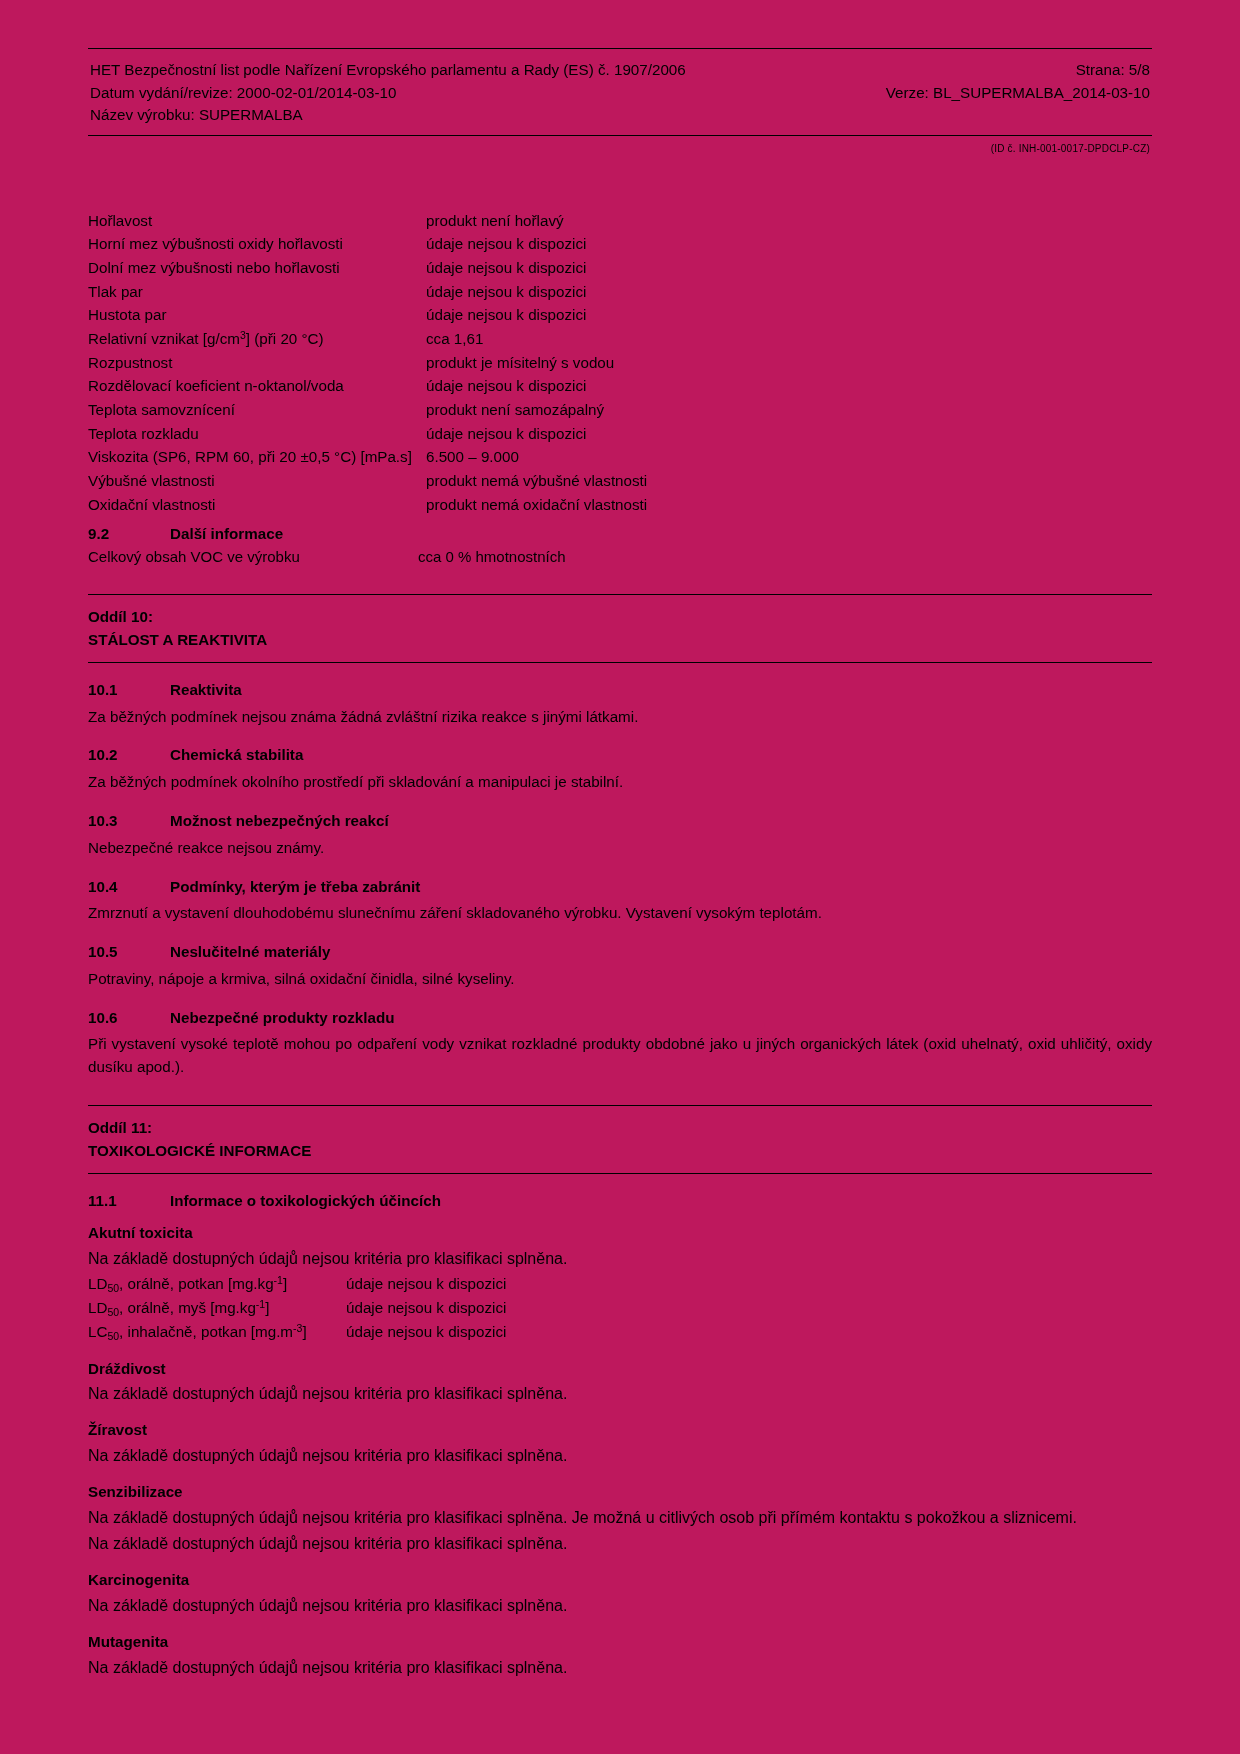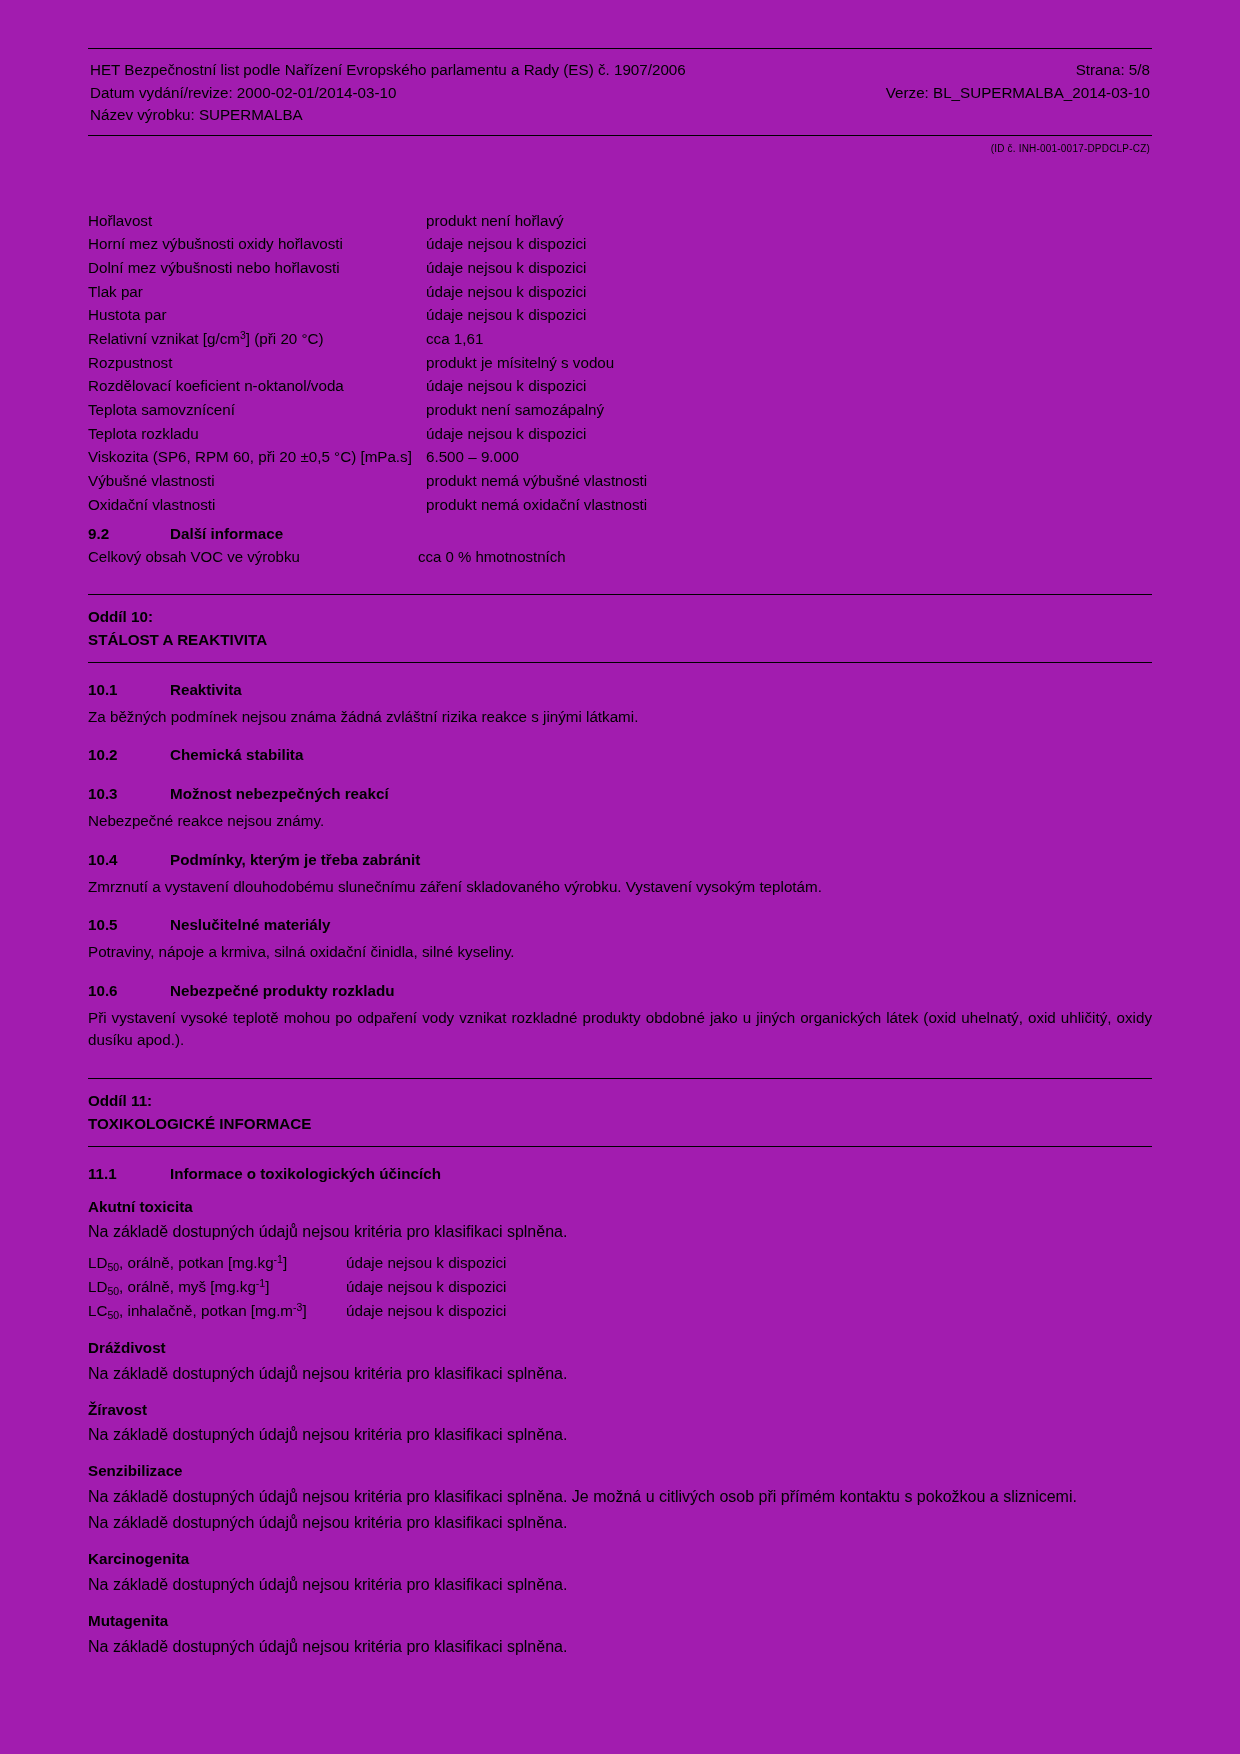--- a/index.html
+++ b/index.html
@@ -8,21 +8,21 @@
     background: #ffffff;
   }
   body {
     font-family: "Liberation Sans", sans-serif;
     color: #000000;
   }
   .page {
     width: 1240px;
     height: 1754px;
     position: relative;
-    background: #a21caf;
+    background: #be185d;
     box-sizing: border-box;
     padding: 0;
     margin: 0 auto;
     overflow: hidden;
   }
   .content {
     position: absolute;
     left: 88px;
     top: 0;
     width: 1064px;
@@ -121,21 +121,21 @@
     margin-top: 13px;
   }
   .plain {
     font-size: 16px;
     line-height: 1.5;
     margin-top: 2px;
     text-align: justify;
   }
   .ld-table {
     border-collapse: collapse;
-    margin-top: 8px;
+    margin-top: 2px;
   }
   .ld-table td {
     font-size: 15.2px;
     line-height: 1.5;
     padding: 0 0 1px 0;
     vertical-align: top;
   }
   .ld-table td.ld-label { width: 258px; }
   sub { font-size: 10.5px; vertical-align: baseline; position: relative; top: 3px; }
   sup { font-size: 10.5px; vertical-align: baseline; position: relative; top: -5px; }
@@ -244,20 +244,21 @@
             <span>Reaktivita</span>
         </div>
         <div class="subsec-body">Za běžných podmínek nejsou známa žádná zvláštní rizika reakce s jinými látkami.</div>
       </div>
 
       <div class="subsec">
         <div class="subsec-head">
           <span class="snum">10.2</span>
             <span>Chemická stabilita</span>
         </div>
+        <div class="subsec-body">Za běžných podmínek okolního prostředí při skladování a manipulaci je stabilní.</div>
       </div>
 
       <div class="subsec">
         <div class="subsec-head">
           <span class="snum">10.3</span>
             <span>Možnost nebezpečných reakcí</span>
         </div>
         <div class="subsec-body">Nebezpečné reakce nejsou známy.</div>
       </div>
 

